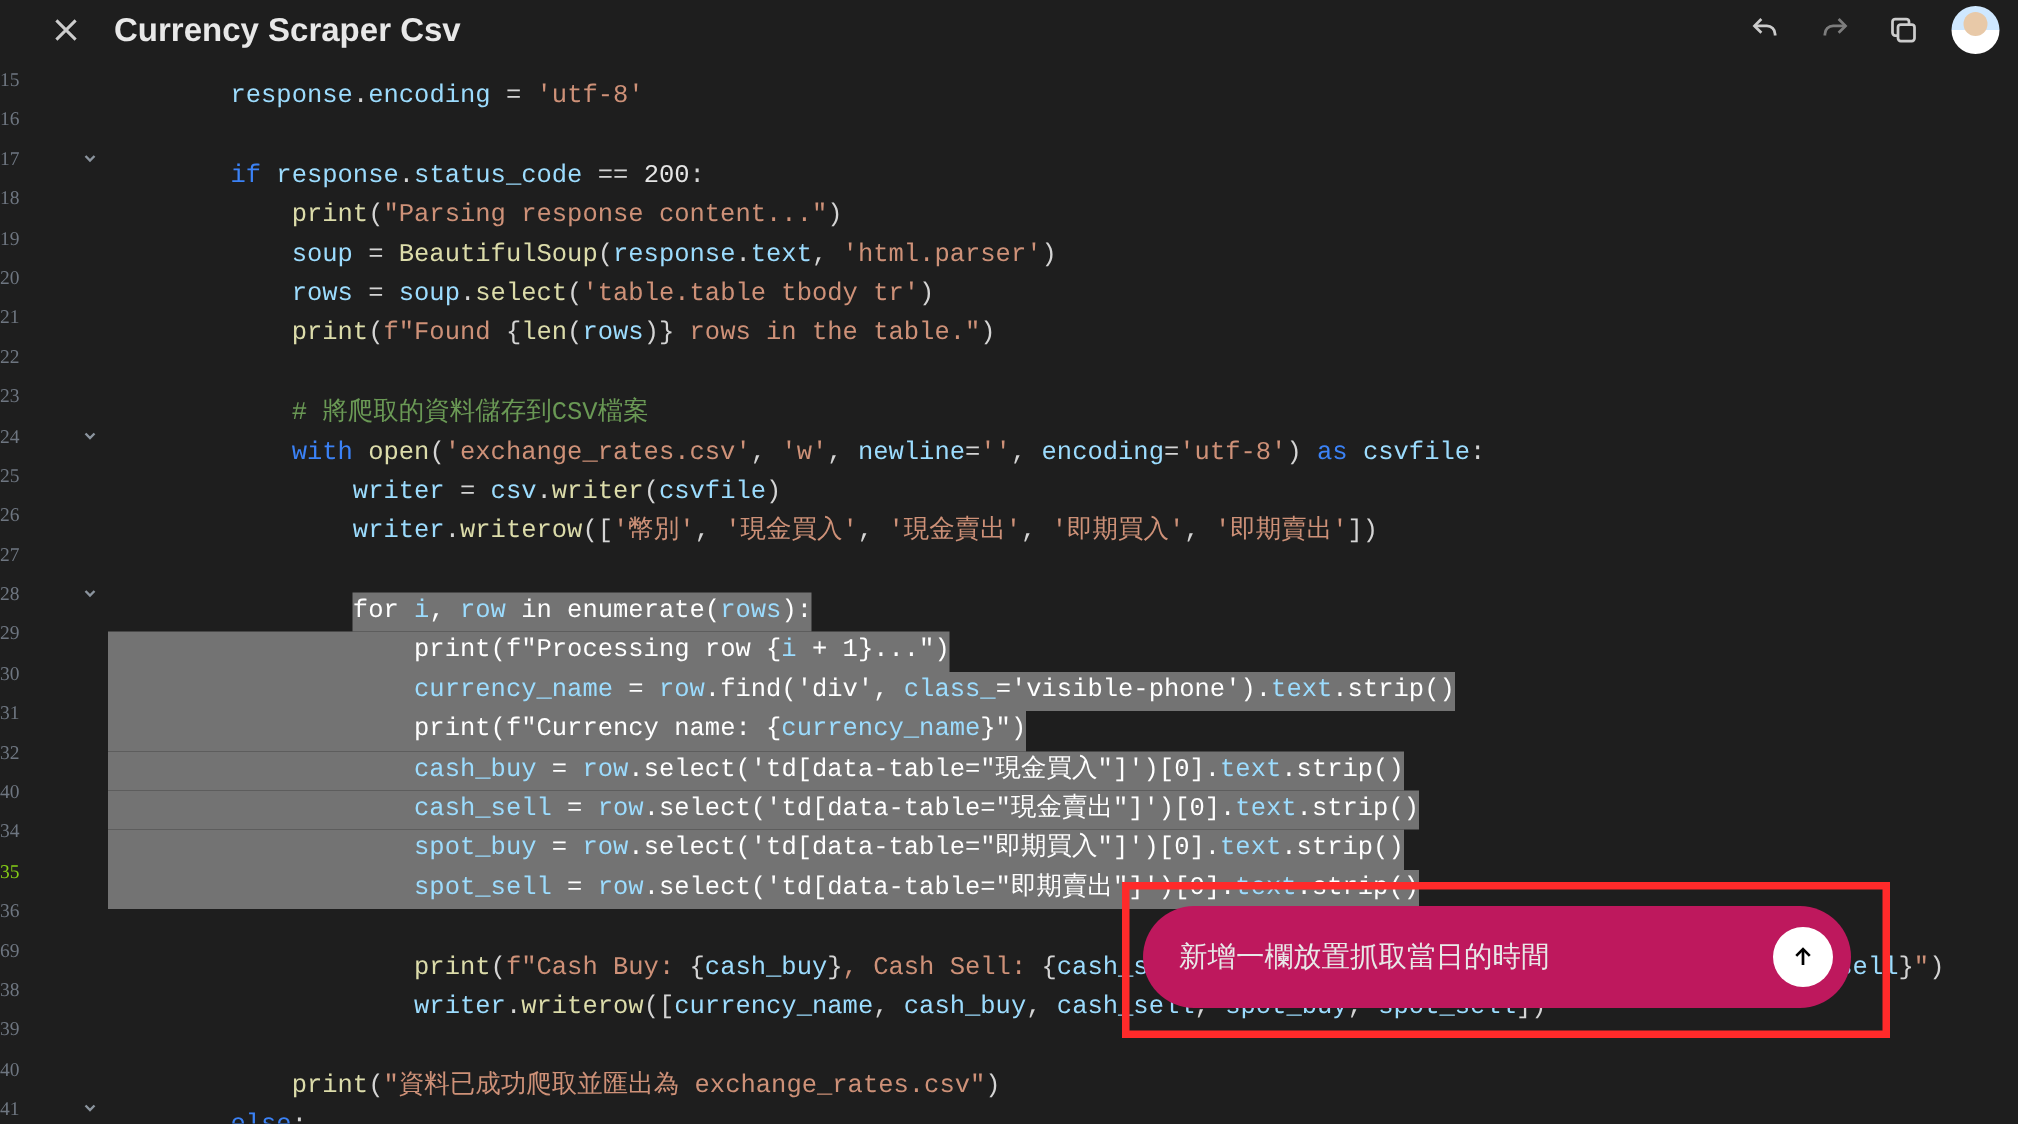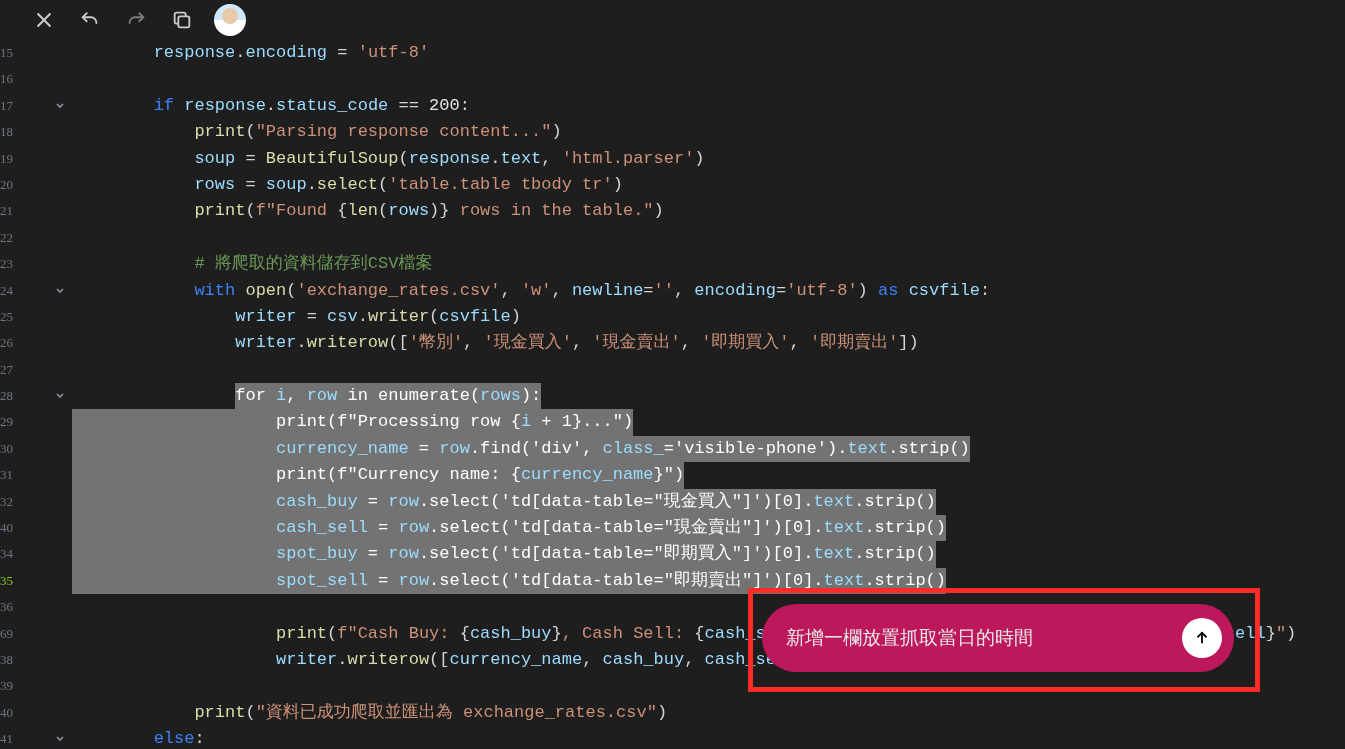--- a/index.html
+++ b/index.html
@@ -75,20 +75,21 @@
   .fold-col {
     width: 24px;
     user-select: none;
   }
   .fold-col .fc { height: 26.4px; display:flex; align-items:center; justify-content:center; color:#8b949e; font-size:12px;}
   .code {
     flex: 1;
     white-space: pre;
     font-size: 17px;
     position: relative;
+    margin-top: 12px;
   }
   .code .line {
     height: 26.4px;
     display: flex;
     align-items: center;
   }
   .sel { background: #737373; color: #ffffff; }
   .sel .s, .sel .n, .sel .o, .sel .k, .sel .fn { color: #fff; }
   
   .k  { color: #3b82f6; }   
@@ -141,20 +142,21 @@
 </style>
 </head>
 <body>
 
 <div class="header">
   <span class="header-icon">
     <svg viewBox="0 0 24 24" fill="none" stroke="currentColor" stroke-width="2.2">
         <path d="M5 5l14 14M19 5L5 19"></path>
       </svg>
   </span>
+  <span class="header-title">Currency Scraper Csv</span>
   <span class="header-icon">
     <svg viewBox="0 0 24 24" fill="none" stroke="currentColor" stroke-width="2">
         <path d="M9 14l-5-5 5-5"></path>
         <path d="M4 9h9a6 6 0 016 6v1"></path>
       </svg>
   </span>
   <span class="header-icon" style="opacity:.55">
     <svg viewBox="0 0 24 24" fill="none" stroke="currentColor" stroke-width="2">
         <path d="M15 14l5-5-5-5"></path>
         <path d="M20 9h-9a6 6 0 00-6 6v1"></path>

